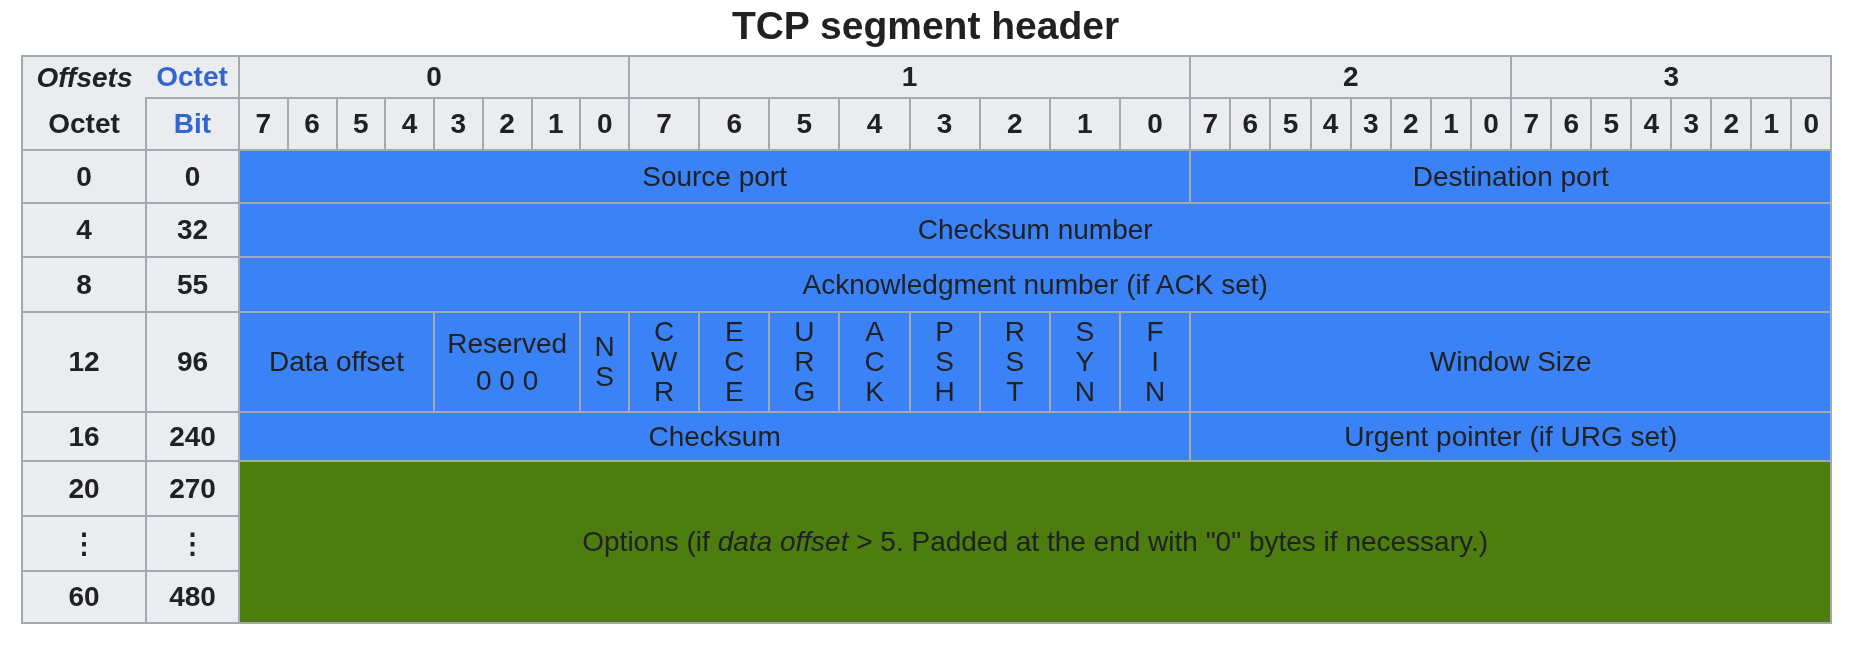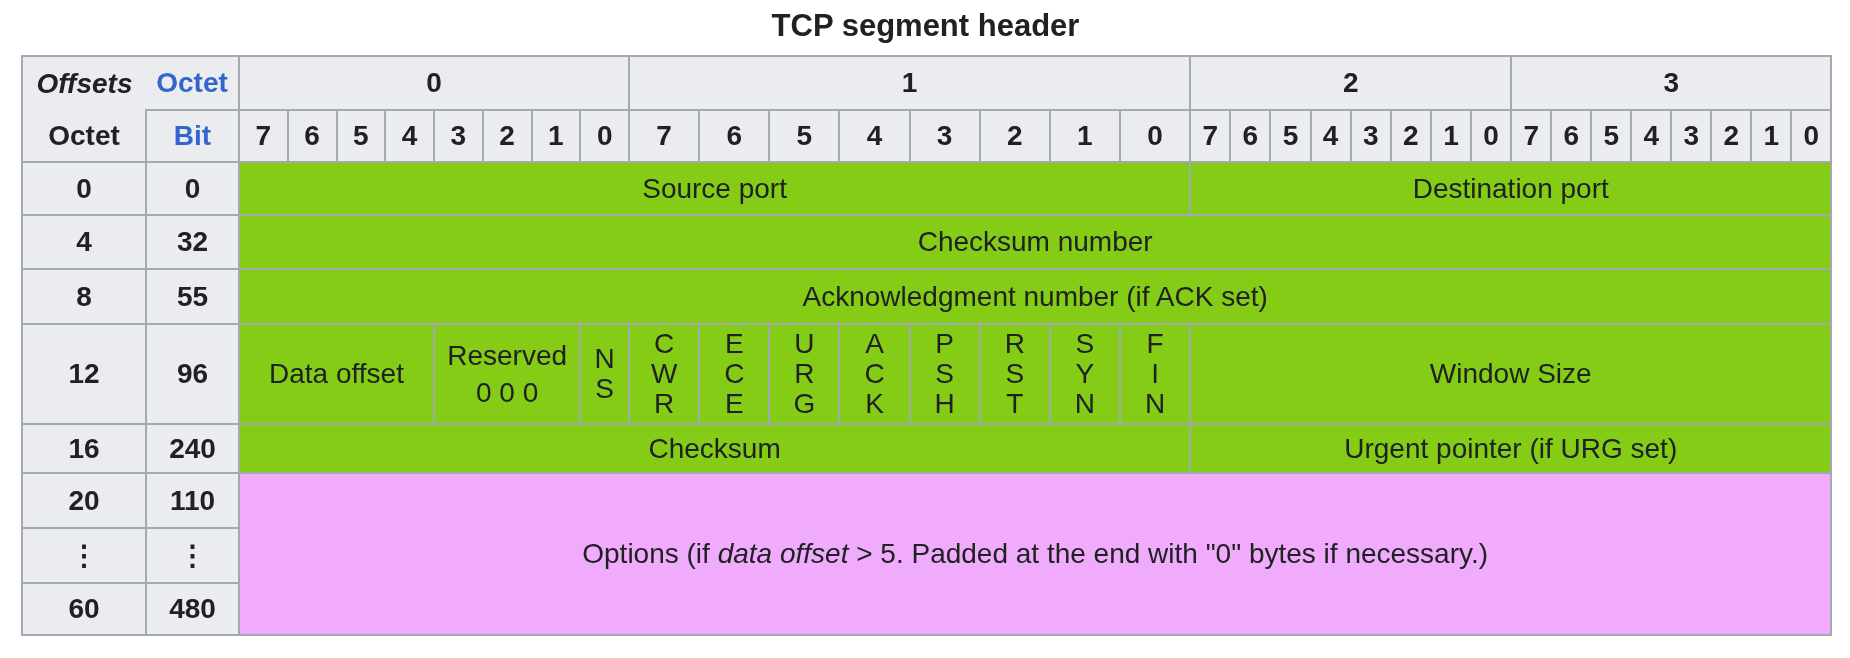--- a/index.html
+++ b/index.html
@@ -2,44 +2,44 @@
 <html><head>
 <meta charset="utf-8">
 <style>
   html,body { margin:0; padding:0; background:#ffffff; }
   .page {
     position:relative; width:1850px; height:658px; background:#ffffff;
     font-family:"Liberation Sans", sans-serif; color:#202122;
   }
   .table-wrap { position:absolute; left:21px; top:8px; width:1809px; }
   .caption {
-    width:100%; text-align:center; font-weight:bold; font-size:31px;
+    width:100%; text-align:center; font-weight:bold; font-size:39px;
     line-height:36px; padding-bottom:11px;
   }
   table.tcp {
     border-collapse:collapse; table-layout:fixed; width:1809px;
   }
   .tcp th, .tcp td {
     border:2px solid #a2a9b1; text-align:center; vertical-align:middle;
     padding:0; font-size:28px; overflow:hidden;
   }
   .tcp th { background:#eaecf0; font-weight:bold; }
-  .tcp td { background:#84cc16; font-weight:normal; }
+  .tcp td { background:#3b82f6; font-weight:normal; }
   
   th.h-offsets  { border-right-style:none; border-bottom-style:none; font-style:italic; }
   th.h-octetlink{ border-left-style:none;  border-bottom-style:none; }
   th.h-octet2   { border-top-style:none;   border-right-style:none; }
   .link { color:#3366cc; text-decoration:none; font-weight:bold; cursor:pointer; }
   .vflag { line-height:30px; }
   .reserved-lbl { display:block; line-height:37px; }
   .reserved-val { display:block; line-height:37px; font-weight:normal; }
-  td.options { background:#f0abfc; }
+  td.options { background:#4d7c0f; }
   td.options .it { font-style:italic; }
   
-  tr.rh1 { height:54px; } tr.rh2 { height:52px; }
+  tr.rh1 { height:42px; } tr.rh2 { height:52px; }
   tr.r0  { height:53px; } tr.r4  { height:54px; } tr.r8 { height:55px; }
   tr.r12 { height:100px;} tr.r16 { height:49px; }
   tr.r20 { height:55px; } tr.rdots{ height:55px;} tr.r60 { height:52px; }
   
   col.c-off { width:124px; } col.c-bit { width:93px; }
   col.c-o0 { width:48.75px; } col.c-o1 { width:70.125px; }
   col.c-o2 { width:40.125px; } col.c-o3 { width:40px; }
 </style>
 </head>
 <body>
@@ -174,21 +174,21 @@
 
       <tr class="r16">
         <th>16</th>
         <th>240</th>
         <td colspan="16">Checksum</td>
         <td colspan="16">Urgent pointer (if URG set)</td>
       </tr>
 
       <tr class="r20">
         <th>20</th>
-        <th>110</th>
+        <th>270</th>
         <td class="options" colspan="32" rowspan="3">
           <span>Options (if </span><span class="it">data offset</span><span> &gt; 5. Padded at the end with "0" bytes if necessary.)</span>
         </td>
       </tr>
 
       <tr class="rdots">
         <th>⋮</th>
         <th>⋮</th>
       </tr>
 

